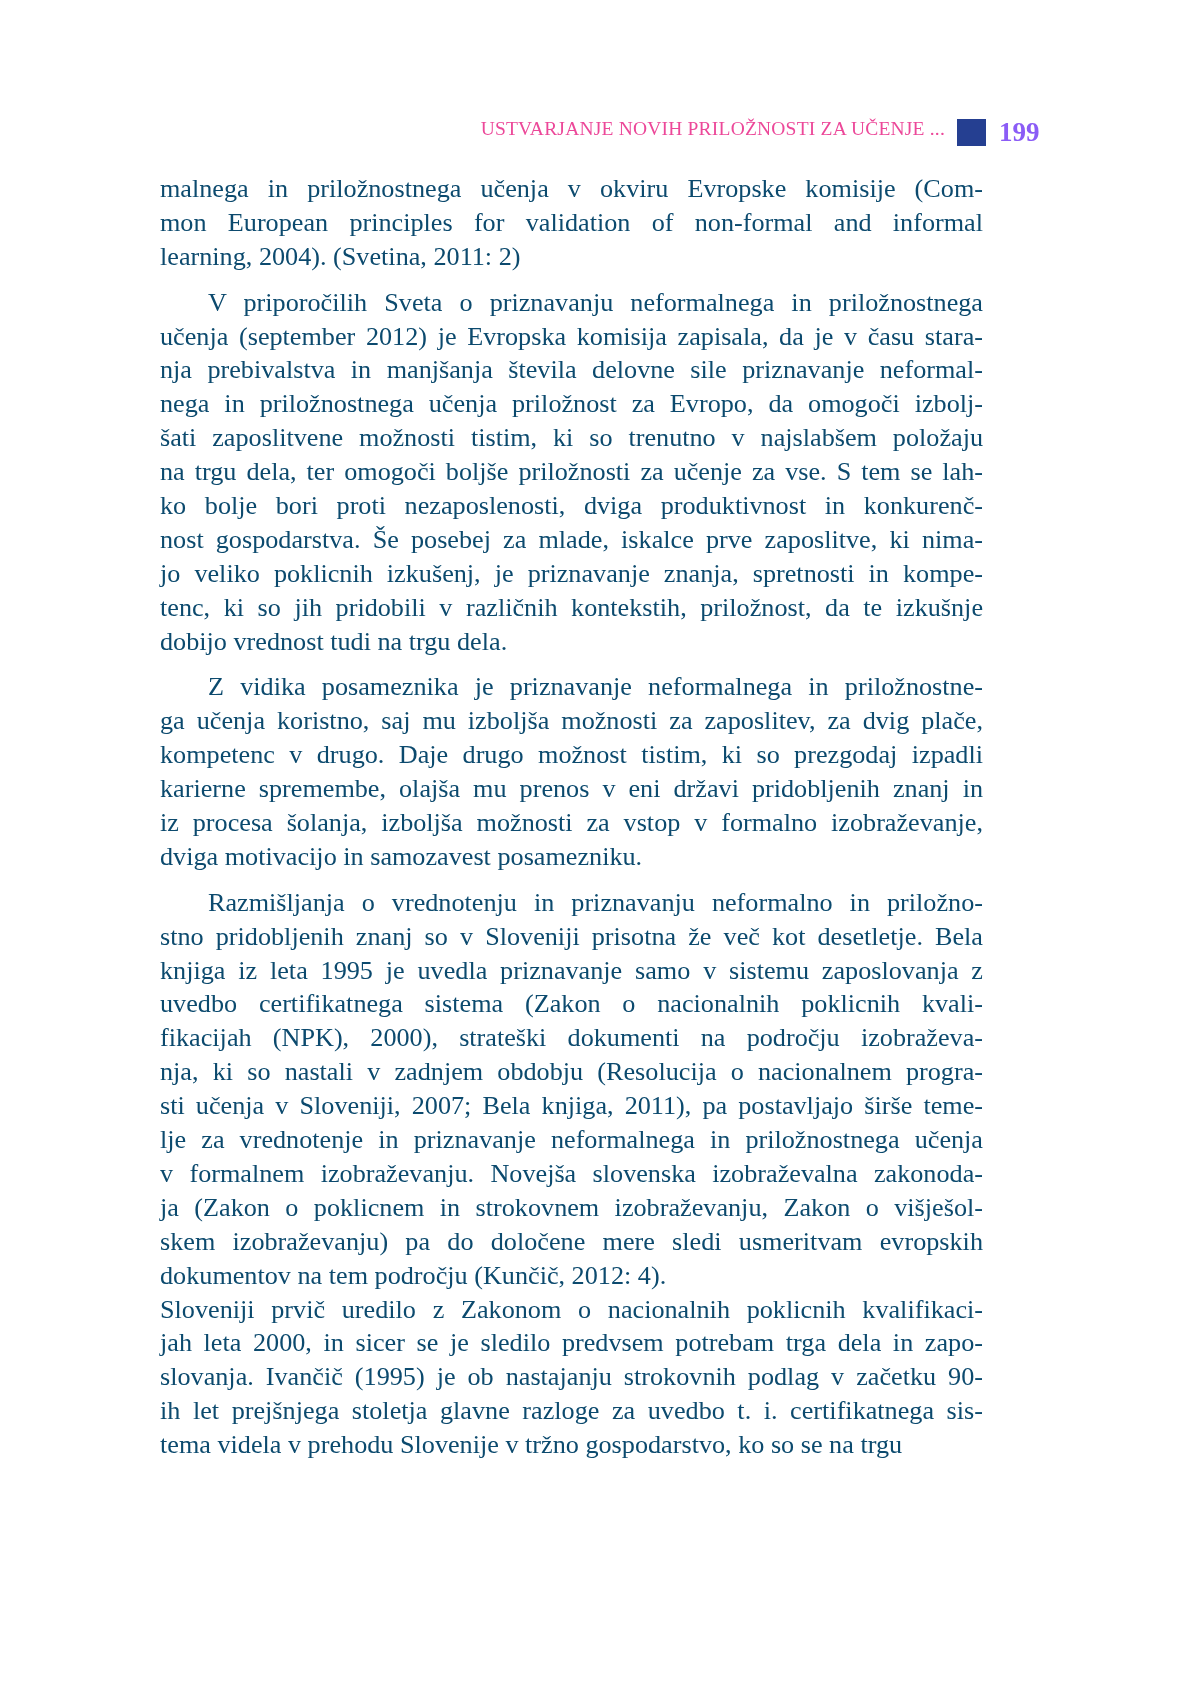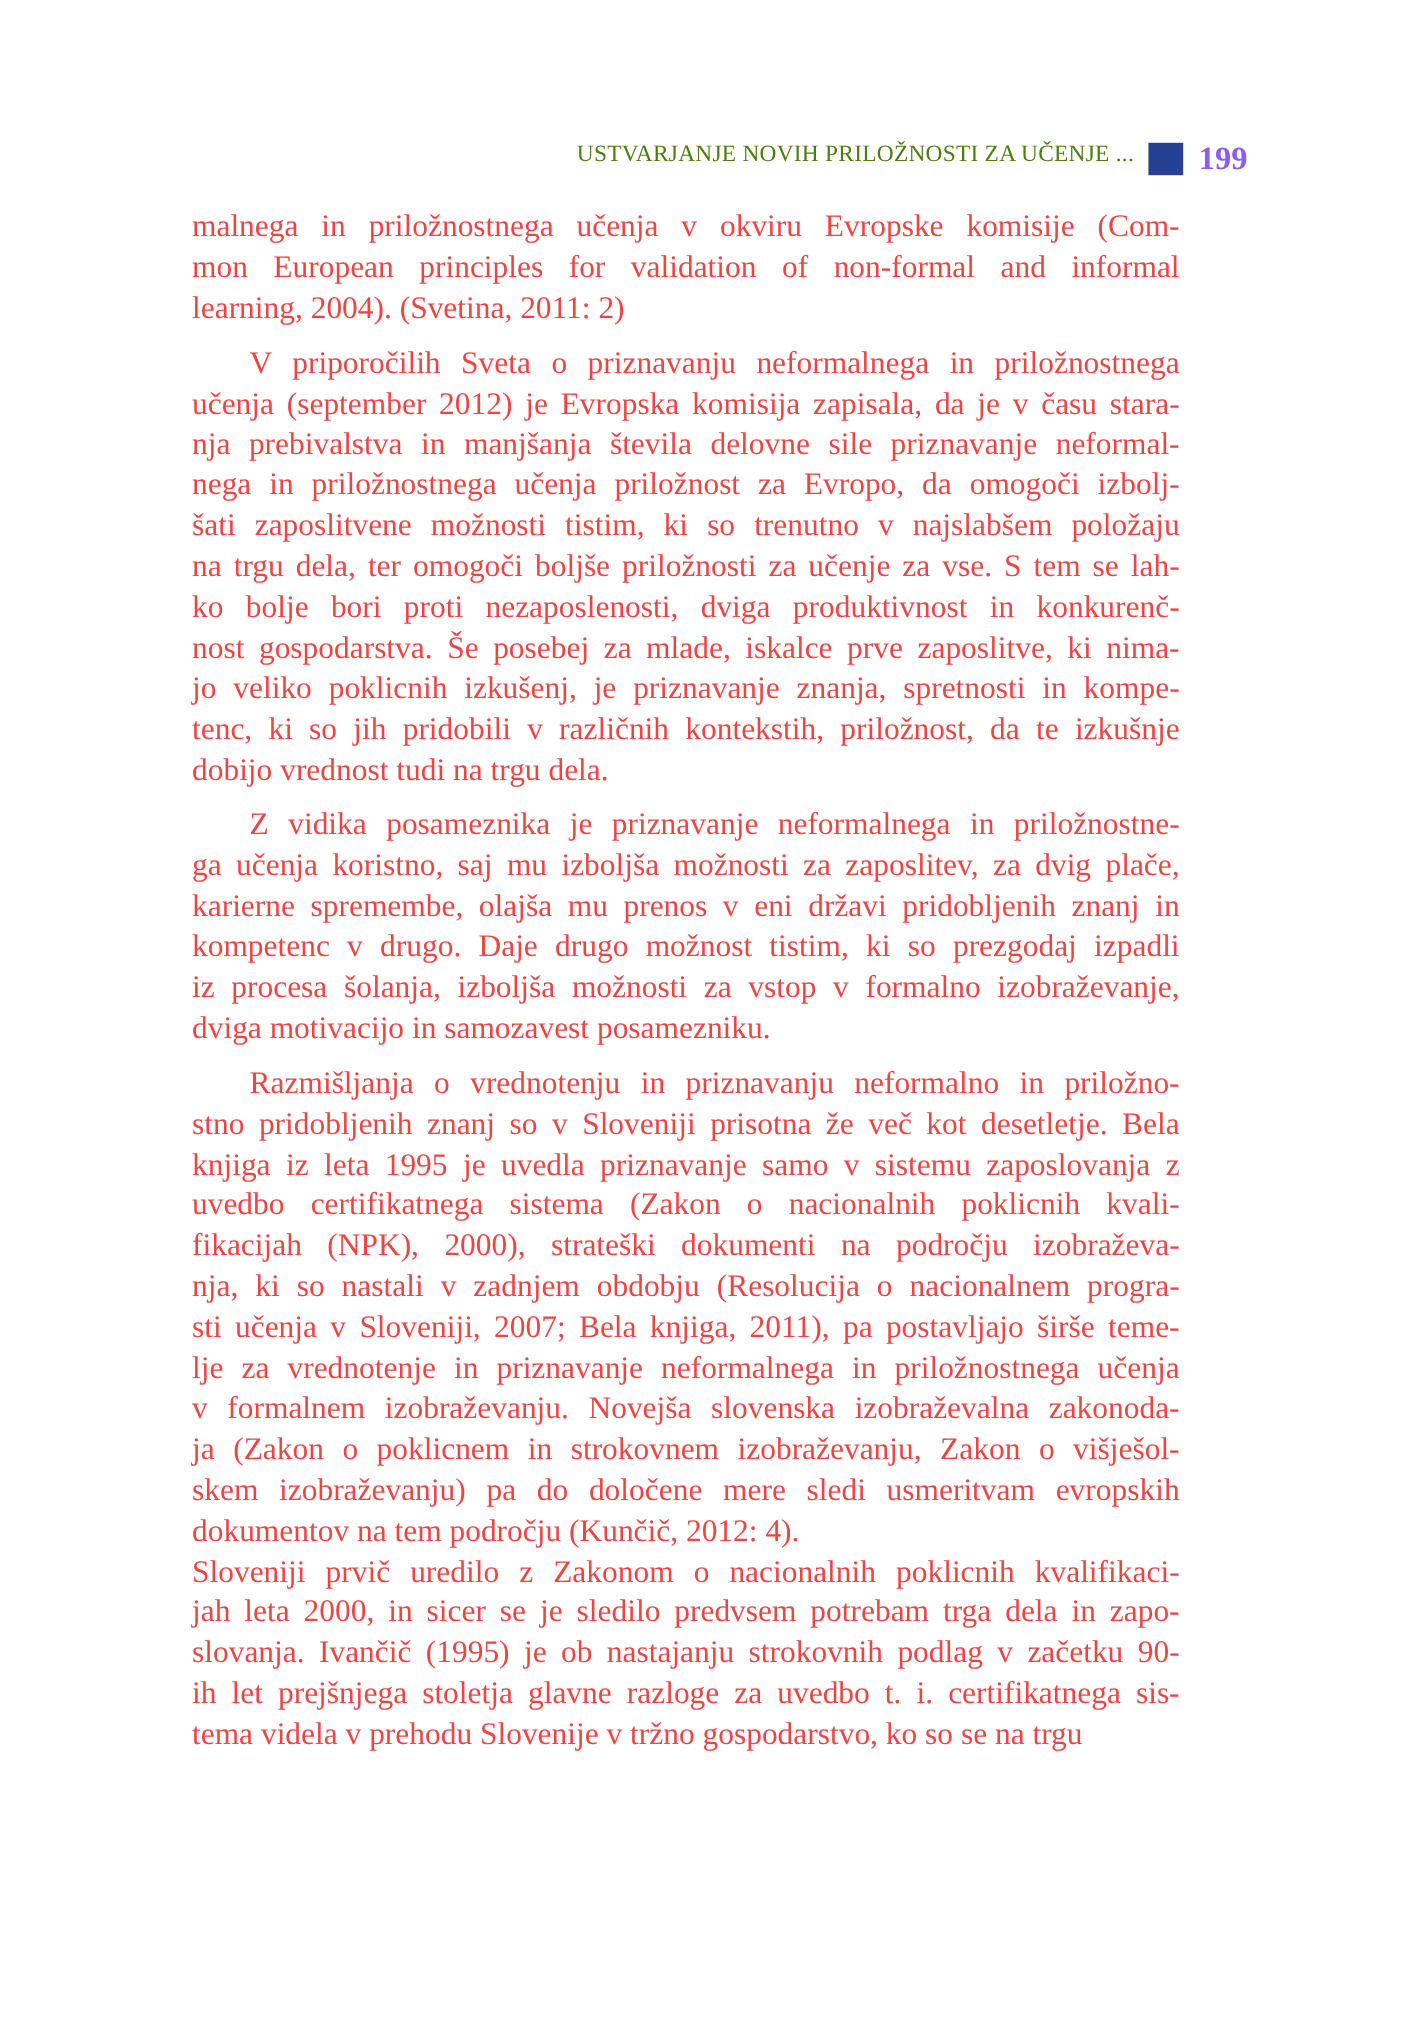--- a/index.html
+++ b/index.html
@@ -2,36 +2,36 @@
 <html><head>
 <meta charset="utf-8">
 <style>
   html, body { margin: 0; padding: 0; background: #ffffff; }
   body { width: 1187px; height: 1684px; position: relative; overflow: hidden; }
   .page { position: absolute; left: 0; top: 0; width: 1187px; height: 1684px; background: #fff; }
   .running-head {
     position: absolute; top: 118px; left: 400px; width: 545px;
     text-align: right;
     font-family: "Liberation Serif", "DejaVu Serif", serif;
-    font-size: 19.5px; letter-spacing: 0.2px; color: #4d7c0f;
+    font-size: 19.5px; letter-spacing: 0.2px; color: #ec4899;
     white-space: nowrap;
   }
   .head-square {
     position: absolute; left: 957px; top: 119px; width: 29px; height: 27px;
     background: #253f91;
   }
   .page-number {
     position: absolute; left: 999px; top: 117px;
     font-family: "Liberation Serif", "DejaVu Serif", serif;
     font-size: 27px; font-weight: bold; color: #8b5cf6;
   }
   .body-text {
     position: absolute; left: 160px; top: 172px; width: 823px;
     font-family: "Liberation Serif", "DejaVu Serif", serif;
-    font-size: 26.2px; line-height: 33.9px; color: #ef4444;
+    font-size: 26.2px; line-height: 33.9px; color: #0c4a6e;
   }
   .line { display: block; white-space: nowrap; text-align: justify; text-align-last: justify; height: 33.9px; }
   .line.last { text-align-last: left; }
   .line.indent { padding-left: 48px; margin-top: 12px; }
 </style>
 </head>
 <body>
 
 <div class="page">
   <div class="running-head">USTVARJANJE NOVIH PRILOŽNOSTI ZA UČENJE ...</div>
@@ -53,22 +53,22 @@
         <span class="line">na trgu dela, ter omogoči boljše priložnosti za učenje za vse. S tem se lah-</span>
         <span class="line">ko bolje bori proti nezaposlenosti, dviga produktivnost in konkurenč-</span>
         <span class="line">nost gospodarstva. Še posebej za mlade, iskalce prve zaposlitve, ki nima-</span>
         <span class="line">jo veliko poklicnih izkušenj, je priznavanje znanja, spretnosti in kompe-</span>
         <span class="line">tenc, ki so jih pridobili v različnih kontekstih, priložnost, da te izkušnje</span>
         <span class="line last">dobijo vrednost tudi na trgu dela.</span>
       </div>
       <div>
         <span class="line indent">Z vidika posameznika je priznavanje neformalnega in priložnostne-</span>
         <span class="line">ga učenja koristno, saj mu izboljša možnosti za zaposlitev, za dvig plače,</span>
+        <span class="line">kompetenc v drugo. Daje drugo možnost tistim, ki so prezgodaj izpadli</span>
         <span class="line">karierne spremembe, olajša mu prenos v eni državi pridobljenih znanj in</span>
-        <span class="line">kompetenc v drugo. Daje drugo možnost tistim, ki so prezgodaj izpadli</span>
         <span class="line">iz procesa šolanja, izboljša možnosti za vstop v formalno izobraževanje,</span>
         <span class="line last">dviga motivacijo in samozavest posamezniku.</span>
       </div>
       <div>
         <span class="line indent">Razmišljanja o vrednotenju in priznavanju neformalno in priložno-</span>
         <span class="line">stno pridobljenih znanj so v Sloveniji prisotna že več kot desetletje. Bela</span>
         <span class="line">knjiga iz leta 1995 je uvedla priznavanje samo v sistemu zaposlovanja z</span>
         <span class="line">uvedbo certifikatnega sistema (Zakon o nacionalnih poklicnih kvali-</span>
         <span class="line">fikacijah (NPK), 2000), strateški dokumenti na področju izobraževa-</span>
         <span class="line">nja, ki so nastali v zadnjem obdobju (Resolucija o nacionalnem progra-</span>

